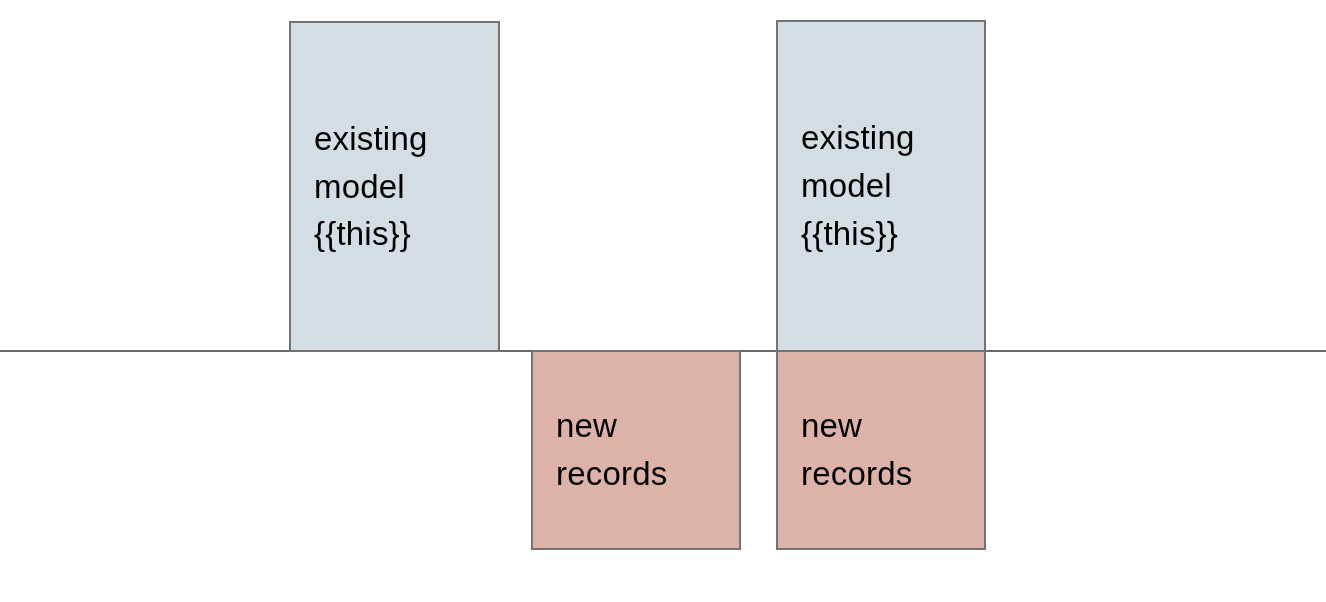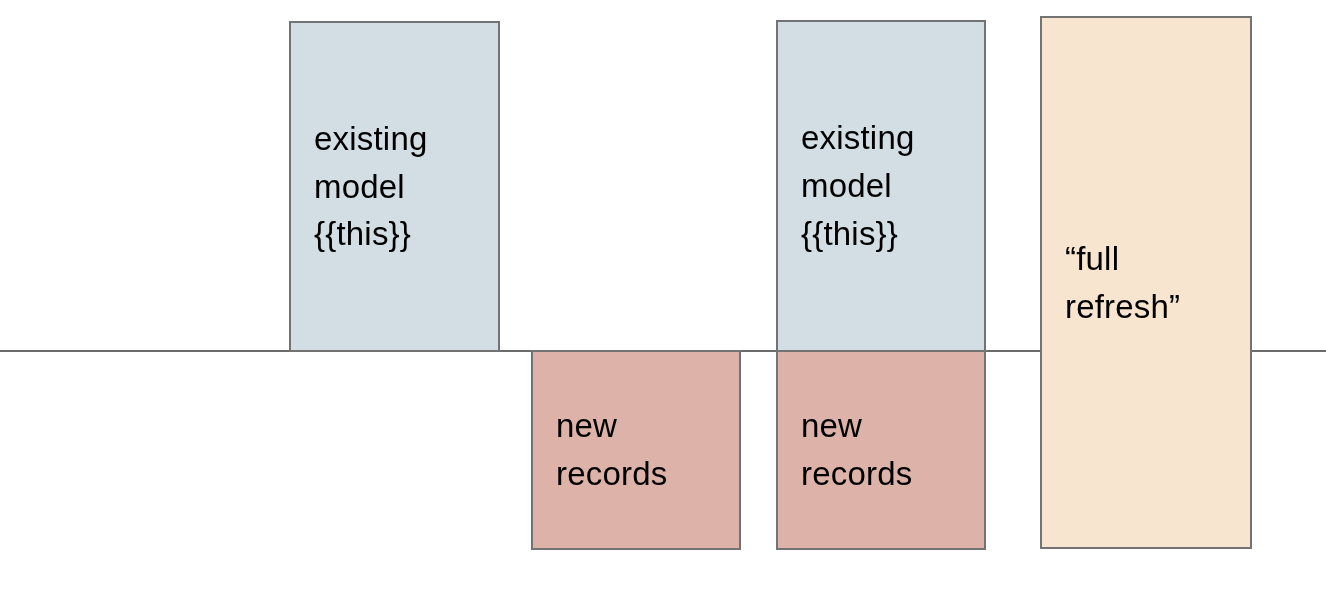--- a/index.html
+++ b/index.html
@@ -72,18 +72,14 @@
     <span class="label">existing
 model
 {{this}}</span>
   </div>
 
   <div class="box records2" style="background-color: rgb(220, 178, 169);">
     <span class="label">new
 records</span>
   </div>
 
-  <div class="box refresh" style="background-color: rgb(248, 229, 208);">
-    <span class="label">“full
-refresh”</span>
-  </div>
 
 </div>
 
 </body></html>

